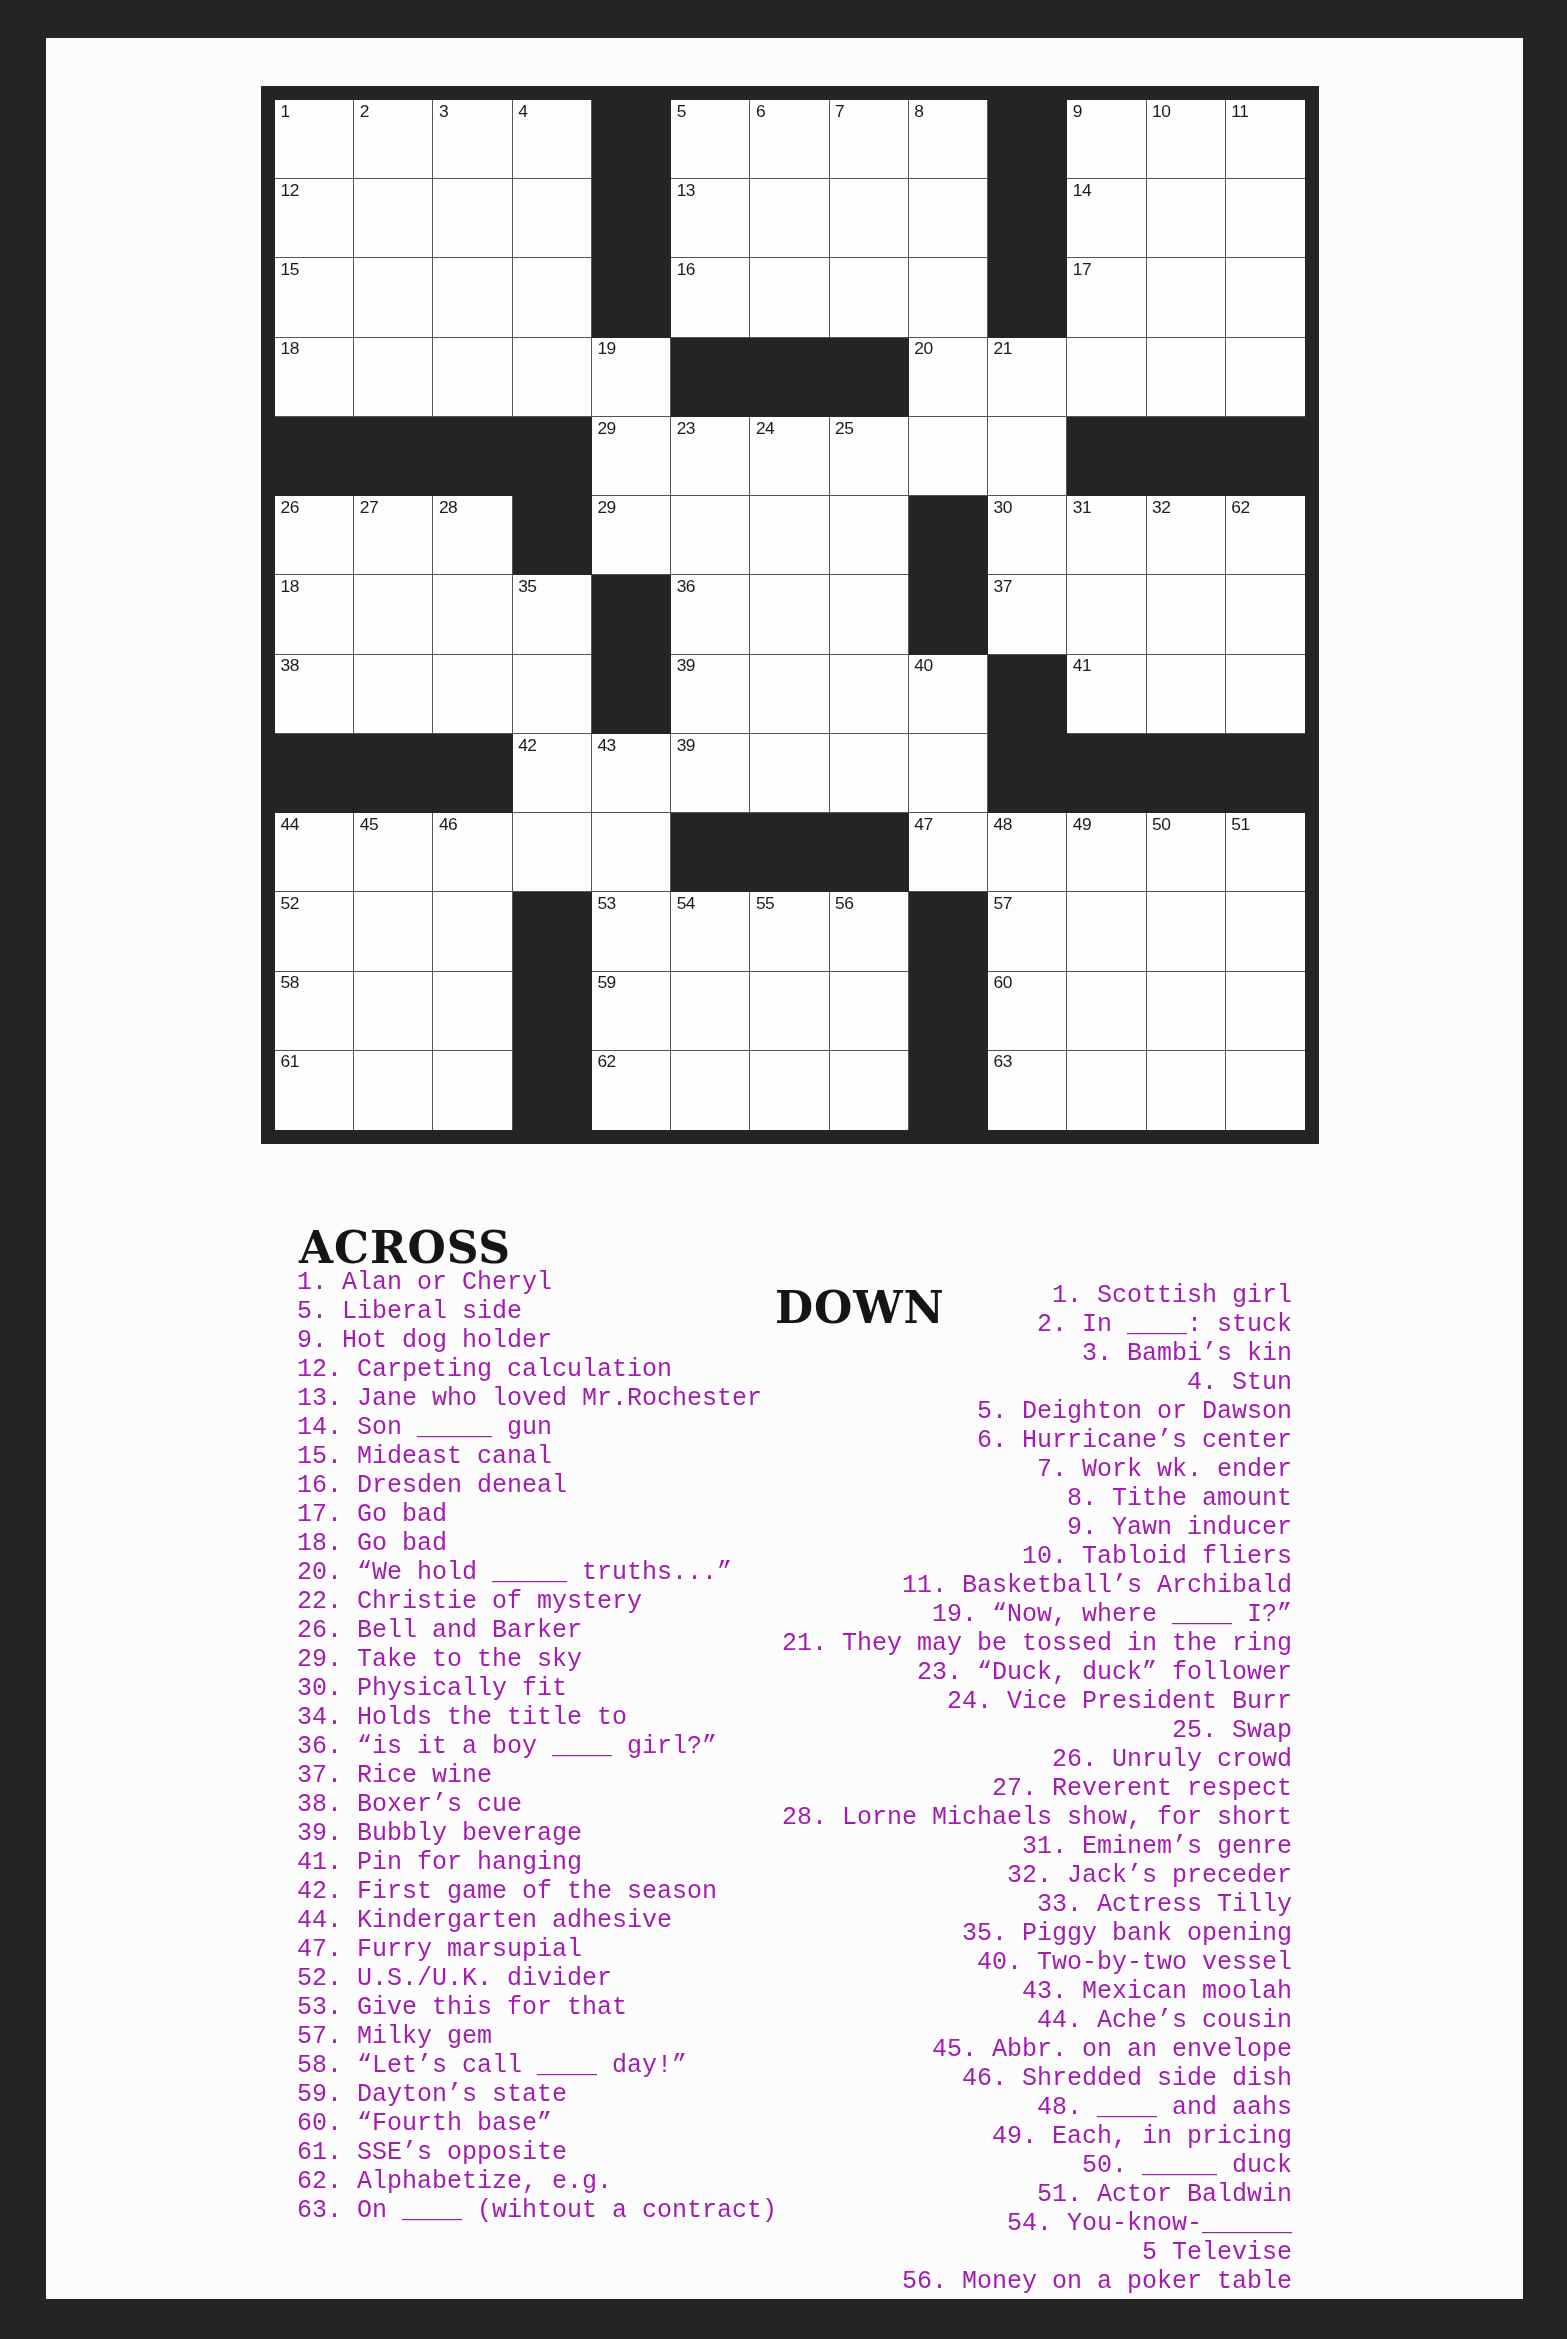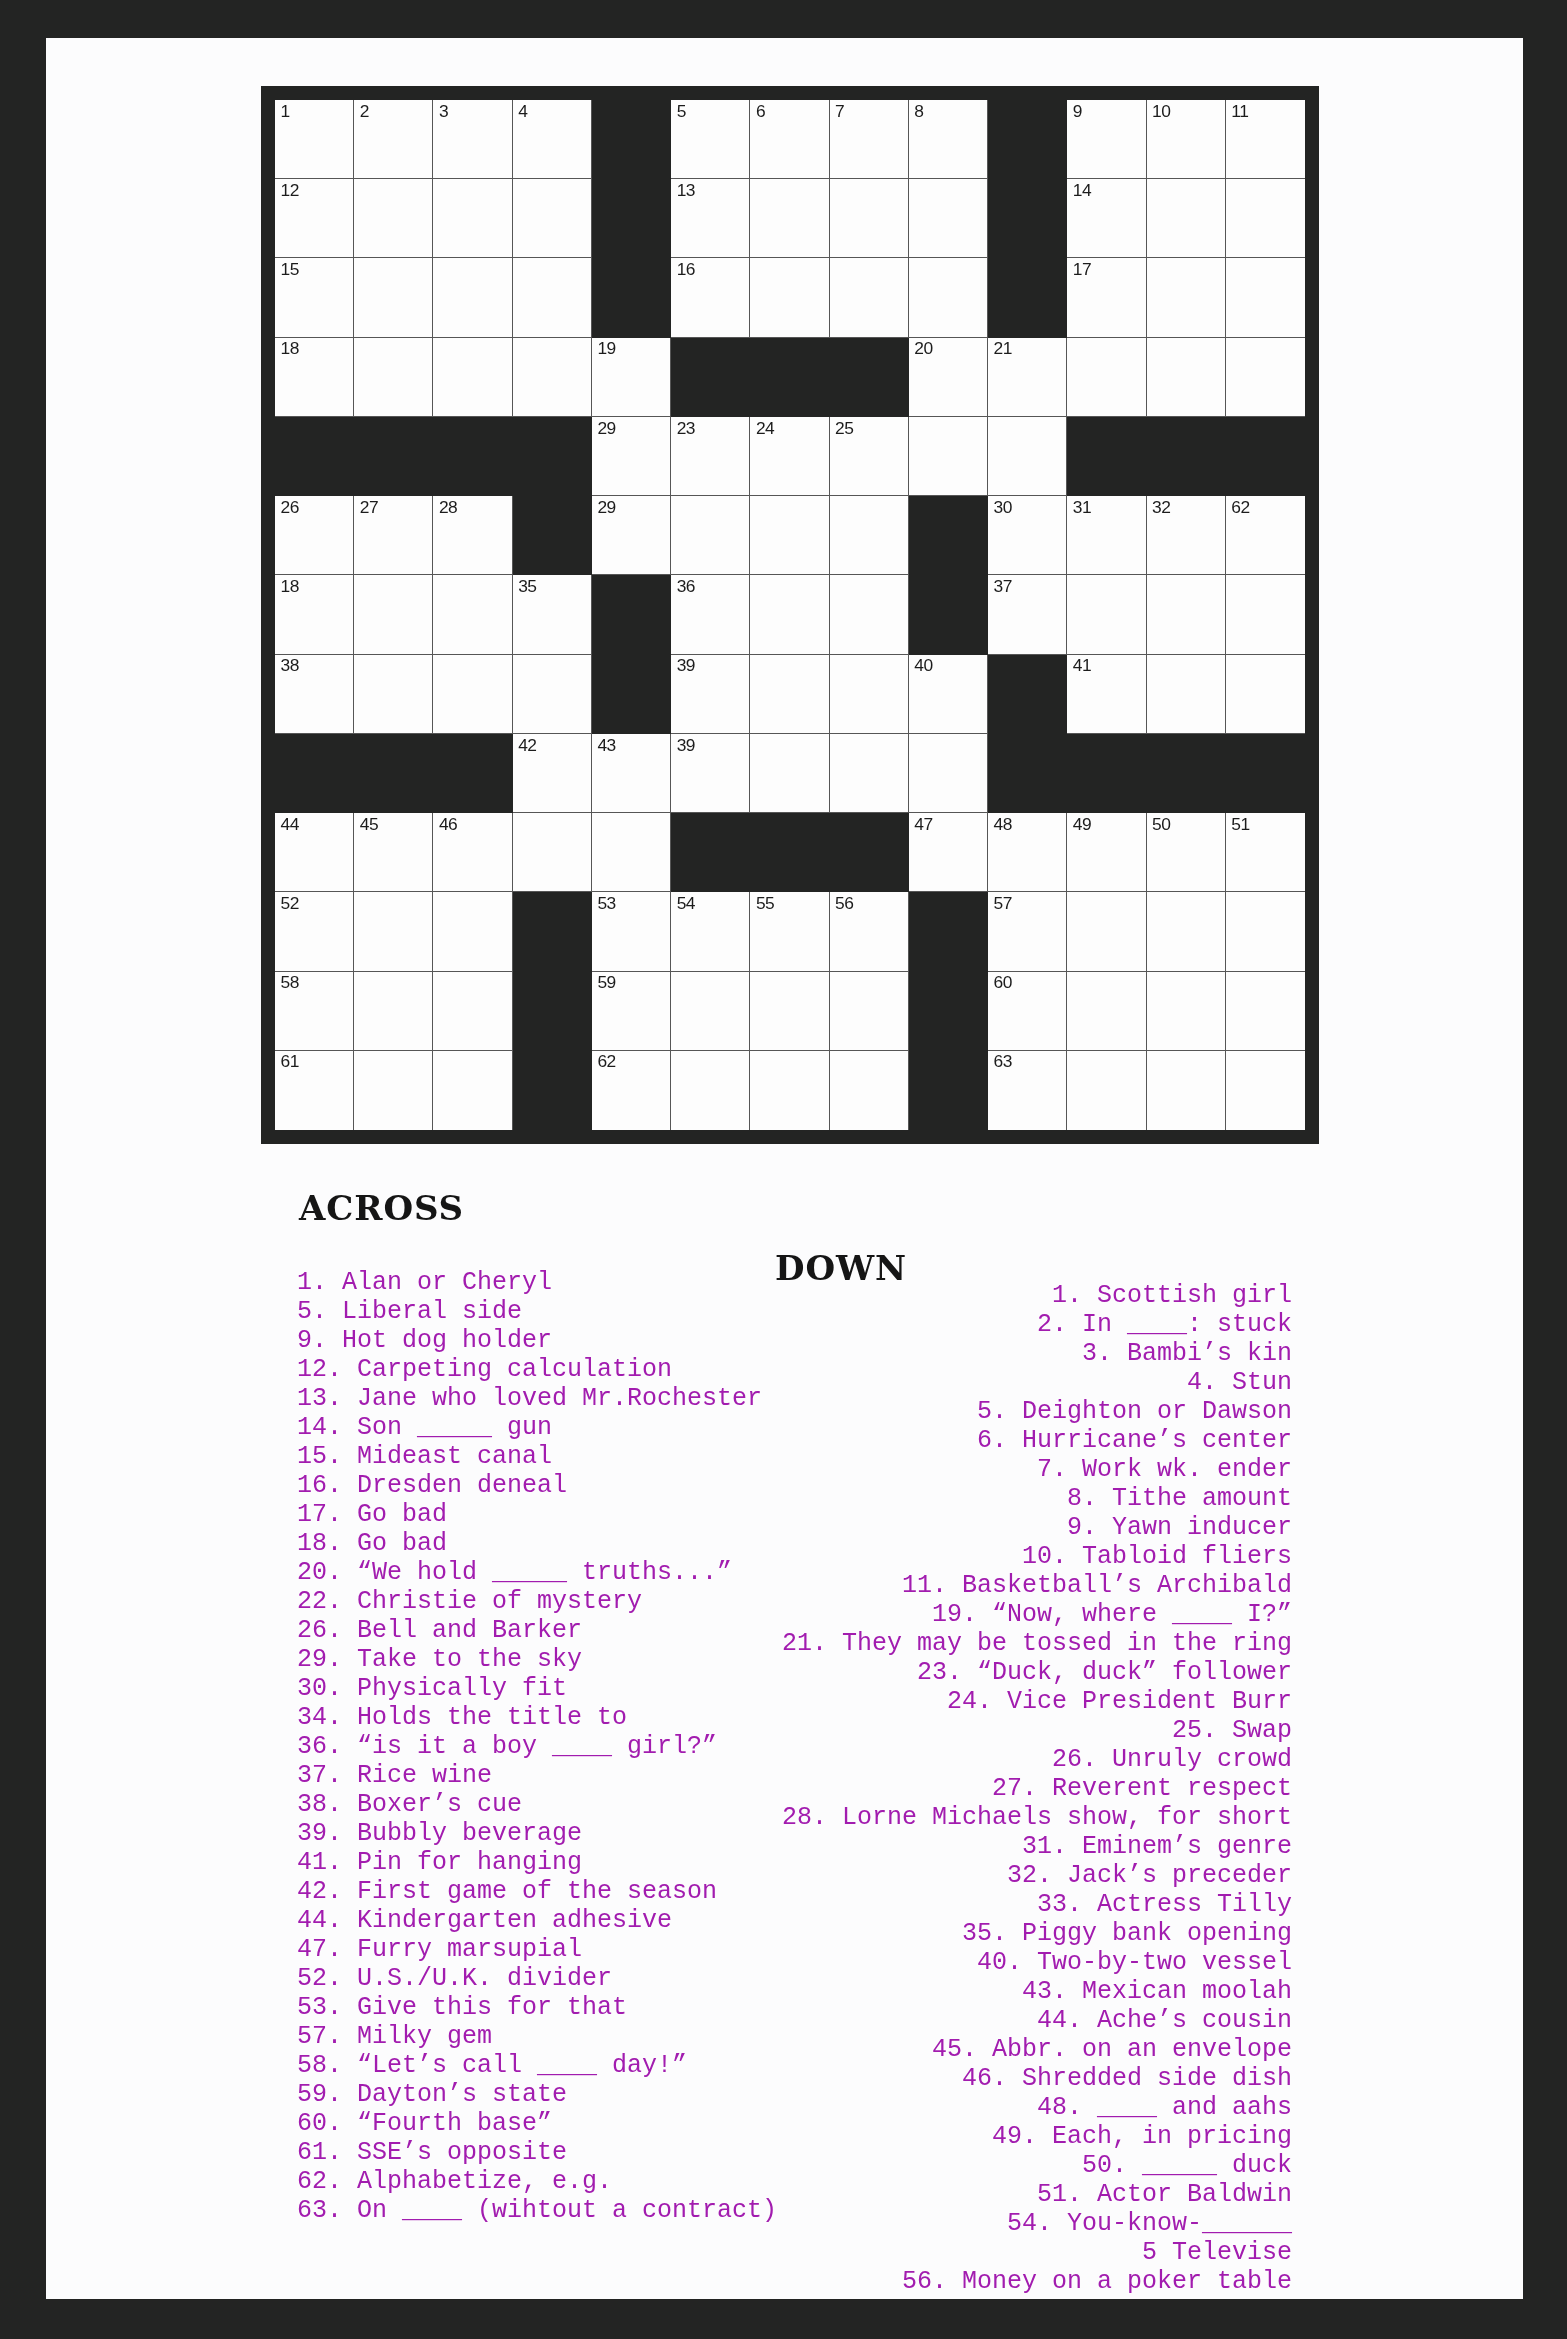--- a/index.html
+++ b/index.html
@@ -42,24 +42,25 @@
     position:absolute;top:2.7px;left:5.5px;
     font:17.4px/1 "Liberation Sans",sans-serif;
     color:#1c1c1c;
     letter-spacing:-0.5px;
   }
   
   .section-title{
     position:absolute;
     font-family:"DejaVu Serif",serif;
     font-weight:800;
-    font-size:34px;
+    font-size:44px;
     color:#151515;
     letter-spacing:0.9px;
     line-height:1;
+    margin-top:35px;
   }
   .title-across{left:253px;top:1153px;}
   .title-down{left:729px;top:1213px;}
   .clues{
     position:absolute;
     font-family:"Liberation Mono",monospace;
     font-size:25px;
     color:#a21caf;
     white-space:pre;
   }

